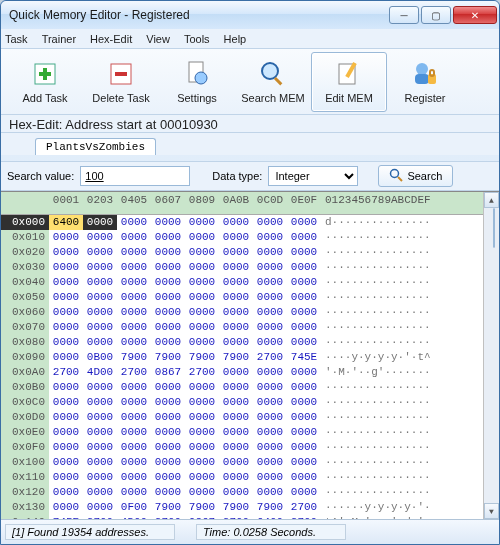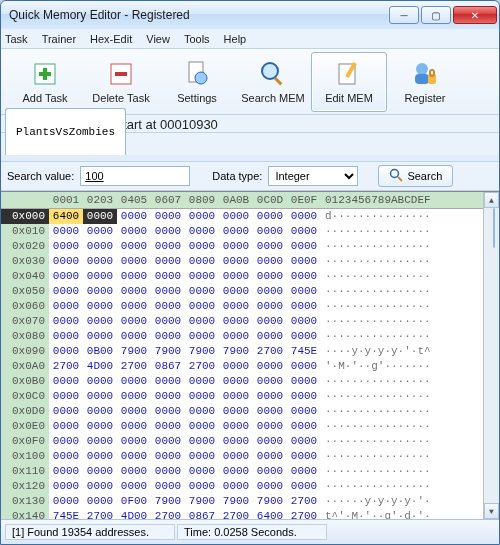--- a/index.html
+++ b/index.html
@@ -72,22 +72,23 @@
   .infoline {
     height: 18px; padding: 2px 8px; background:#eaf2fb; border-bottom:1px solid #c0d4e8;
     font-size:13px; color:#222;
   }
   .tabs {
     height: 22px; padding: 2px 4px 0 4px; background:#eaf2fb;
     font-family: "Courier New", monospace; font-size:11px;
     display:flex;align-items:flex-end;
   }
   .tab {
-    padding:17px 10px; background:#fff; border:1px solid #9ab9d8; border-bottom:none;
+    padding:2px 10px; background:#fff; border:1px solid #9ab9d8; border-bottom:none;
     border-radius:3px 3px 0 0;
+    margin-left:30px;
   }
   .searchbar {
     height: 30px; background:#eaf2fb; border-top:1px solid #c0d4e8; border-bottom:1px solid #c0d4e8;
     display:flex;align-items:center; padding:0 6px; gap:6px; font-size:11px;
     margin-top:6px;
   }
   .searchbar input[type=text] {
     height:20px; border:1px solid #9ab9d8; padding:1px 4px; font-size:11px;
   }
   .searchbar select { height:20px;border:1px solid #9ab9d8;font-size:11px;background:#fff;padding:0 2px;}
@@ -99,41 +100,41 @@
     flex:1; overflow:hidden; background:#fff; border-top:1px solid #888;
     font-family:"Courier New",monospace; font-size:11px;
     position:relative; display:flex;
   }
   .hexcontent{ flex:1; overflow:hidden;}
   .hexheader, .hexrow {
     display:grid;
     grid-template-columns: 48px 34px 34px 34px 34px 34px 34px 34px 34px 118px;
     white-space:pre;
   }
-  .hexheader { background:#c9e5cb; color:#555; height:17px; line-height:17px; border-bottom:1px solid #aaa;}
+  .hexheader { background:#c9e5cb; color:#555; height:23px; line-height:17px; border-bottom:1px solid #aaa;}
   .hexheader .addrcol{}
   .hexheader .pairhead{ text-align:center; letter-spacing:0;}
   .hexrow { height:15px; line-height:15px;}
   .addrcell { background:#c9e5cb; color:#555; padding-left:4px; text-align:right; padding-right:4px;}
   .addrcell.sel { background:#303030; color:#fff;}
   .wordcell { color:#1818c0; text-align:center;}
   .wordcell.sel { background:#ffe070; color:#000;}
   .wordcell.caret { background:#303030; color:#fff;}
   .asccell { color:#777; padding-left:4px; white-space:pre; overflow:hidden;}
   .scroll {
     width:16px; background:#e8eef6; border-left:1px solid #c0c0c0;
     display:flex;flex-direction:column;align-items:center;
   }
   .scroll .arrow{height:16px;width:100%;background:linear-gradient(#f6f9fd,#d9e6f4);border:1px solid #b0c4d8;display:flex;align-items:center;justify-content:center;font-size:8px;color:#555;}
   .scroll .track{flex:1;position:relative;}
   .scroll .thumb{position:absolute;top:0;left:1px;right:1px;height:40px;background:linear-gradient(#f6f9fd,#c9ddf2);border:1px solid #9ab9d8;border-radius:2px;}
   .statusbar {
     height:20px; background:linear-gradient(#f3f8fe,#dde9f7);
     border-top:1px solid #b0c4d8;
-    display:flex;align-items:center;font-size:11px;padding:12px 4px;gap:2px;
+    display:flex;align-items:center;font-size:11px;padding:12px 4px;gap:21px;font-style:italic;
   }
   .statusbar .cell{border:1px solid #c0d0e0;padding:1px 6px;background:#eef5fc;}
 </style>
 </head>
 <body>
 
 <div class="window">
   <div class="titlebar">
     <span class="title-text">Quick Memory Editor - Registered</span>
     <div class="winbtn">─</div>

